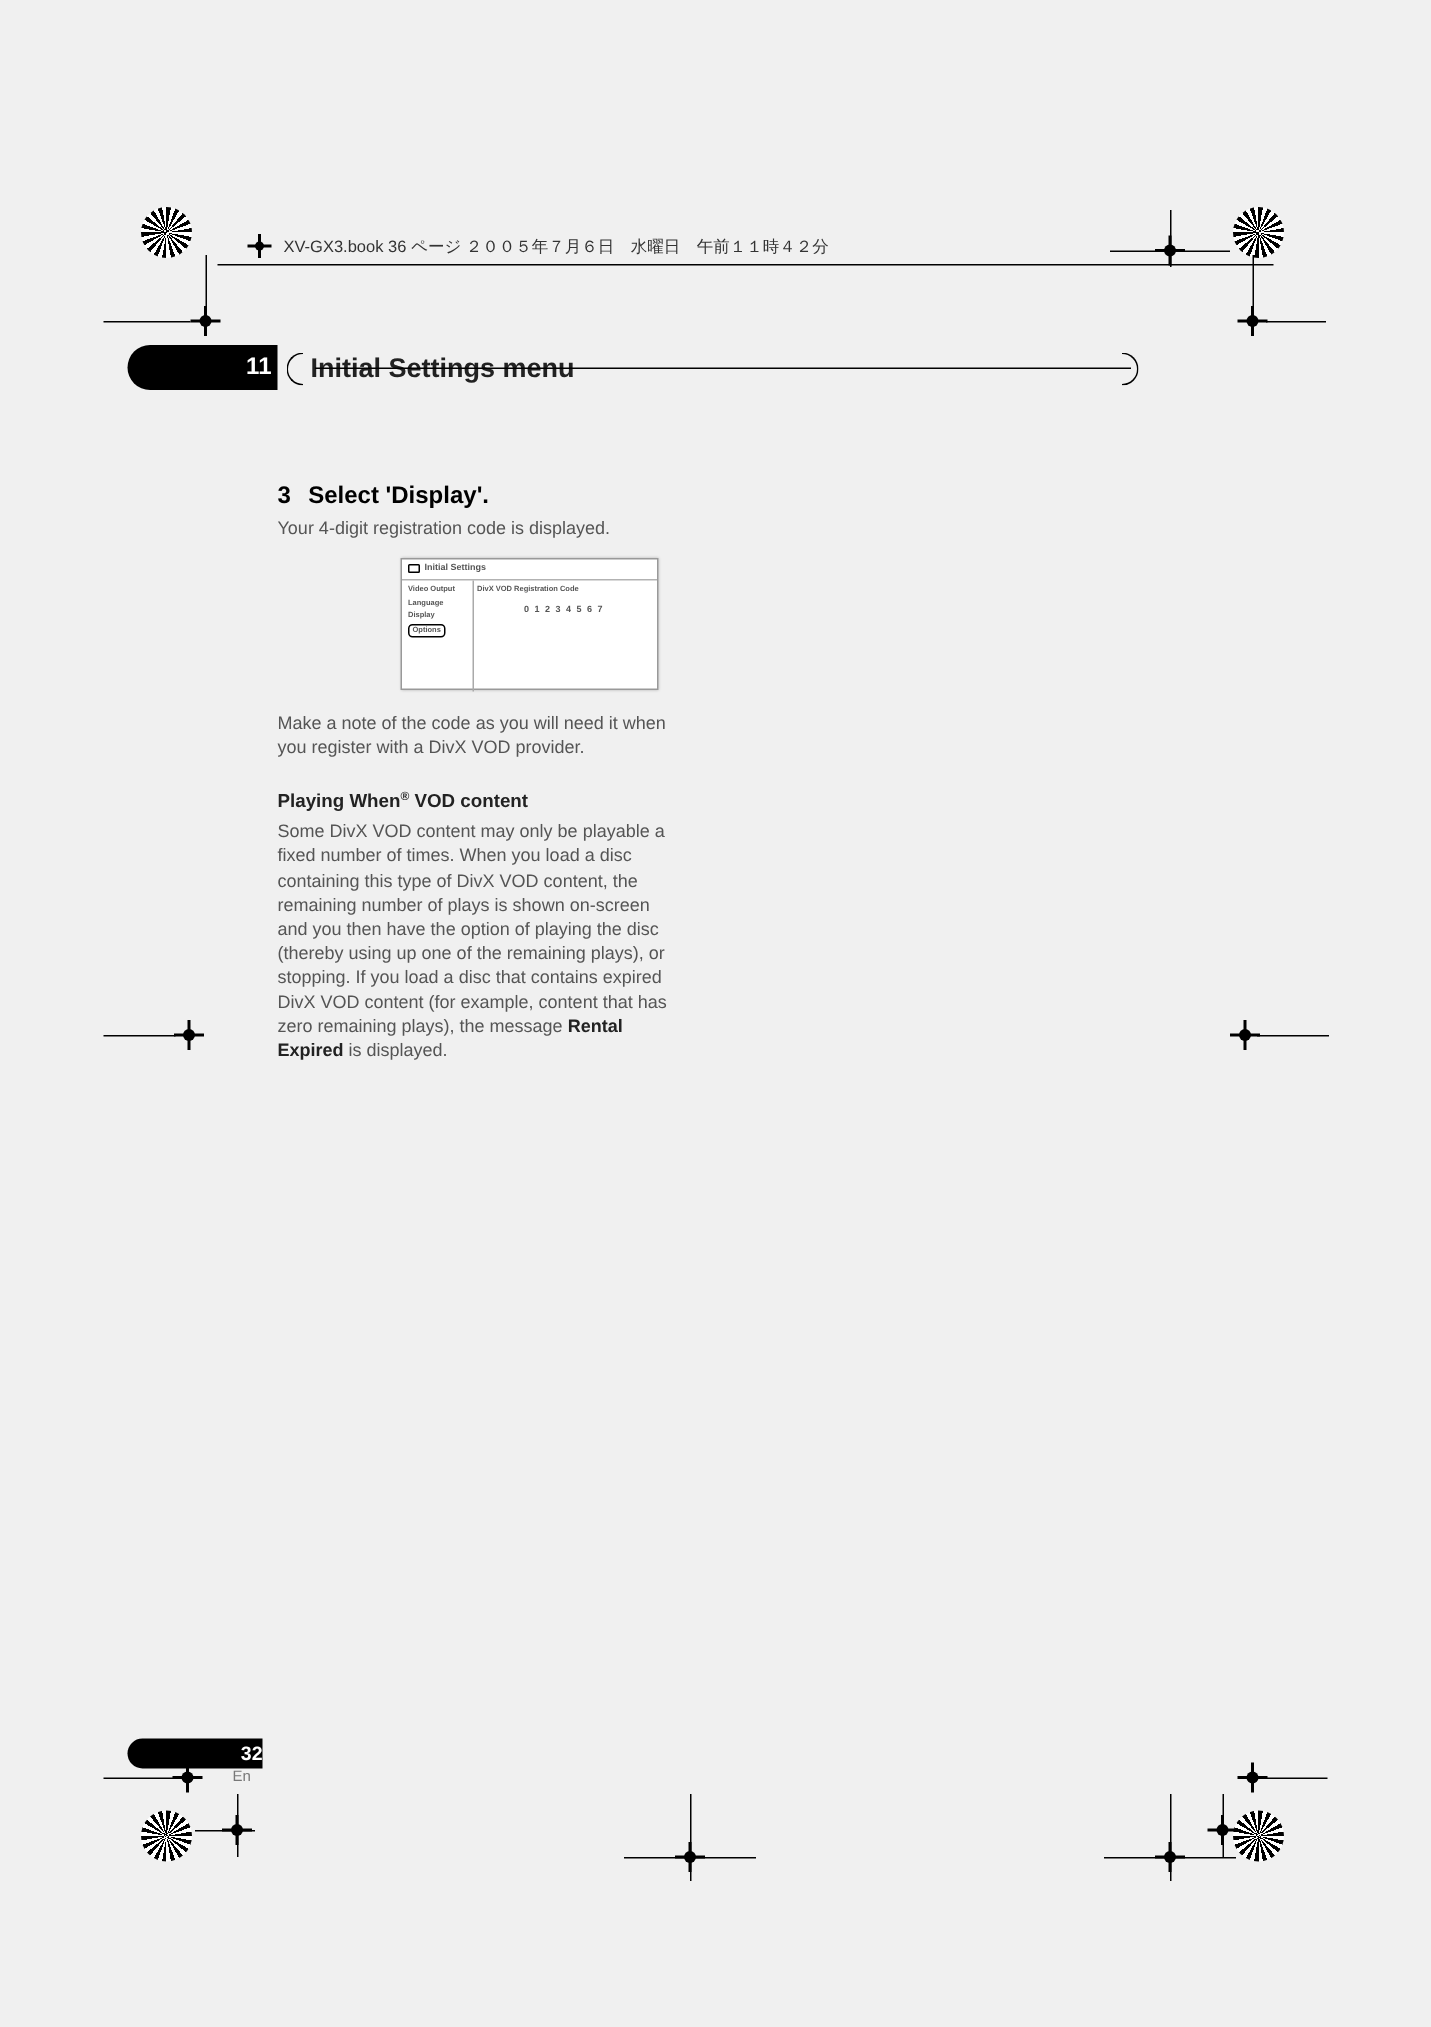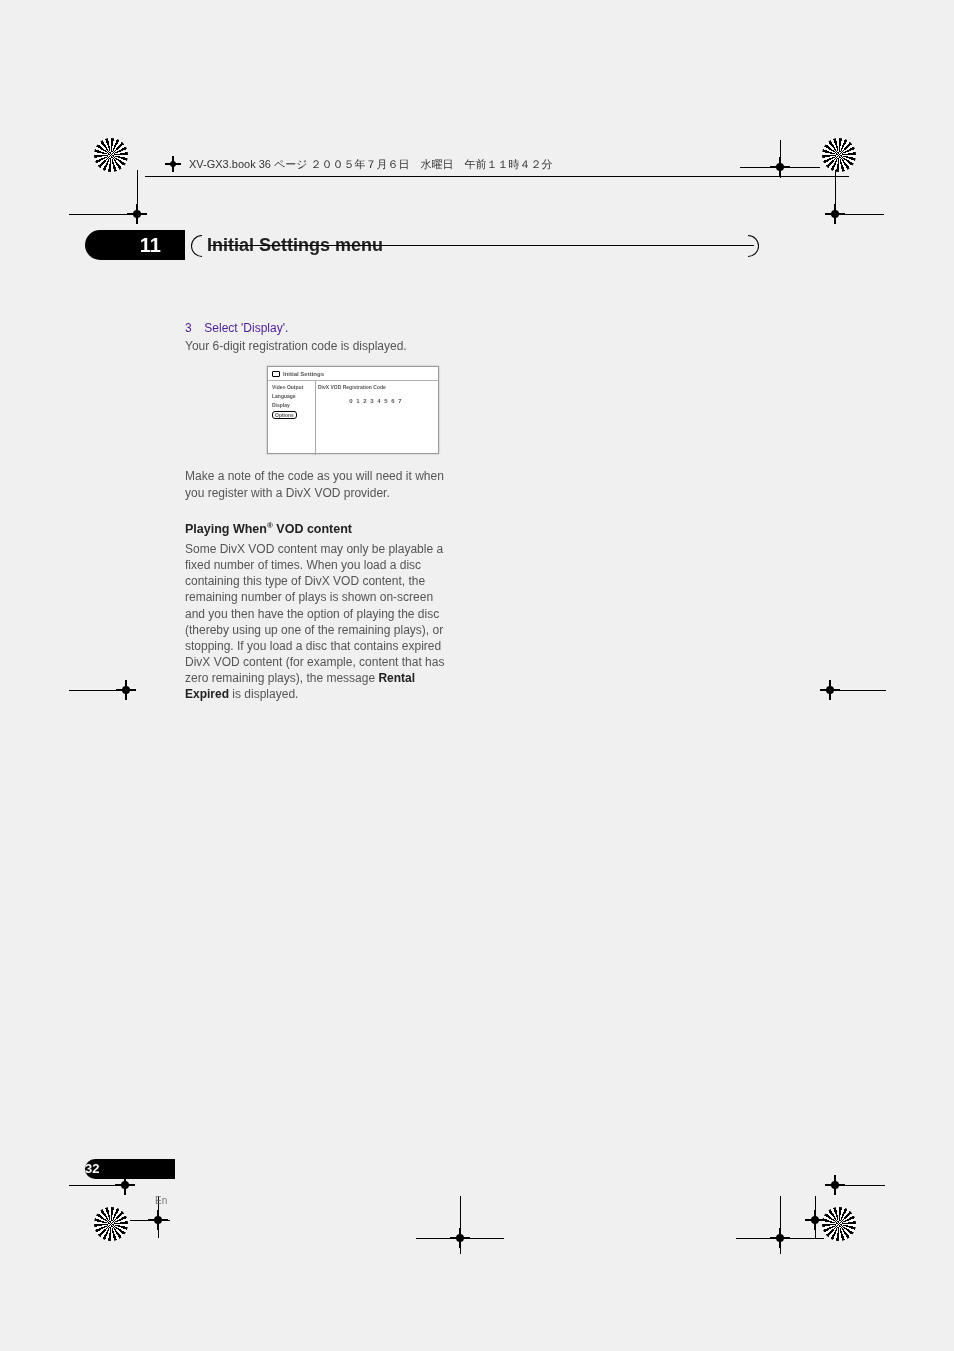--- a/index.html
+++ b/index.html
@@ -68,29 +68,29 @@
     position: absolute;
     left: 85px; top: 230px; right: 195px;
     height: 30px;
     display: flex;
     align-items: center;
   }
   .chapter-num {
     background: #000;
     color: #fff;
     font-weight: bold;
-    font-size: 20px;
+    font-size: 16px;
     width: 100px;
     height: 30px;
     border-top-left-radius: 15px;
     border-bottom-left-radius: 15px;
     display: flex;
     align-items: center;
     justify-content: flex-end;
-    padding-right: 24px;
+    padding-right: 4px;
   }
   .chapter-title {
     font-weight: bold;
     font-size: 18px;
     color: #222;
     padding-left: 22px;
     position: relative;
     flex: 1;
     height: 30px;
     display: flex;
@@ -123,23 +123,23 @@
   
   .content {
     position: absolute;
     left: 185px; top: 320px;
     width: 270px;
     font-size: 12px;
     line-height: 1.35;
     color: #555;
   }
   .step {
-    font-weight: normal;
-    color: #4c1d95;
-    font-size: 12px;
+    font-weight: bold;
+    color: #000000;
+    font-size: 16px;
     margin-bottom: 2px;
   }
   .step-num { display:inline-block; width:16px; }
   .desc { margin-bottom: 12px; }
 
   
   .osd {
     margin: 10px 0 14px 82px;
     width: 172px;
     height: 88px;
@@ -225,26 +225,26 @@
     background:#000;
     border-top-left-radius: 10px;
     border-bottom-left-radius: 10px;
   }
   .pagenum {
     position: relative;
     color:#fff;
     font-weight: bold;
     font-size: 13px;
     width: 90px;
-    text-align: left;
+    text-align: right;
     line-height: 20px;
   }
   .pagelang {
     position: absolute;
-    left: 70px; top: 36px;
+    left: 70px; top: 20px;
     font-size: 10px;
     color: #777;
   }
 </style>
 </head>
 <body>
 
 <div class="reg-striped-circle" style="left:94px;top:138px;"></div>
 <div class="reg-striped-circle" style="left:822px;top:138px;"></div>
 <div class="reg-striped-circle" style="left:94px;top:1207px;"></div>
@@ -315,21 +315,21 @@
   <div class="chapter-num">11</div>
   <div class="chapter-title">Initial Settings menu</div>
 </div>
 <div class="chapter-rule"></div>
 
 <div class="content">
   <div class="step">
     <span class="step-num">3</span>
     <span>Select 'Display'.</span>
   </div>
-  <div class="desc">Your 6-digit registration code is displayed.</div>
+  <div class="desc">Your 4-digit registration code is displayed.</div>
 
   <div class="osd">
     <div class="osd-head">
       <span class="osd-icon"></span>
       <span>Initial Settings</span>
     </div>
     <div class="osd-body">
       <div class="osd-side">
         <span>Video Output</span>
         <span>Language</span>

